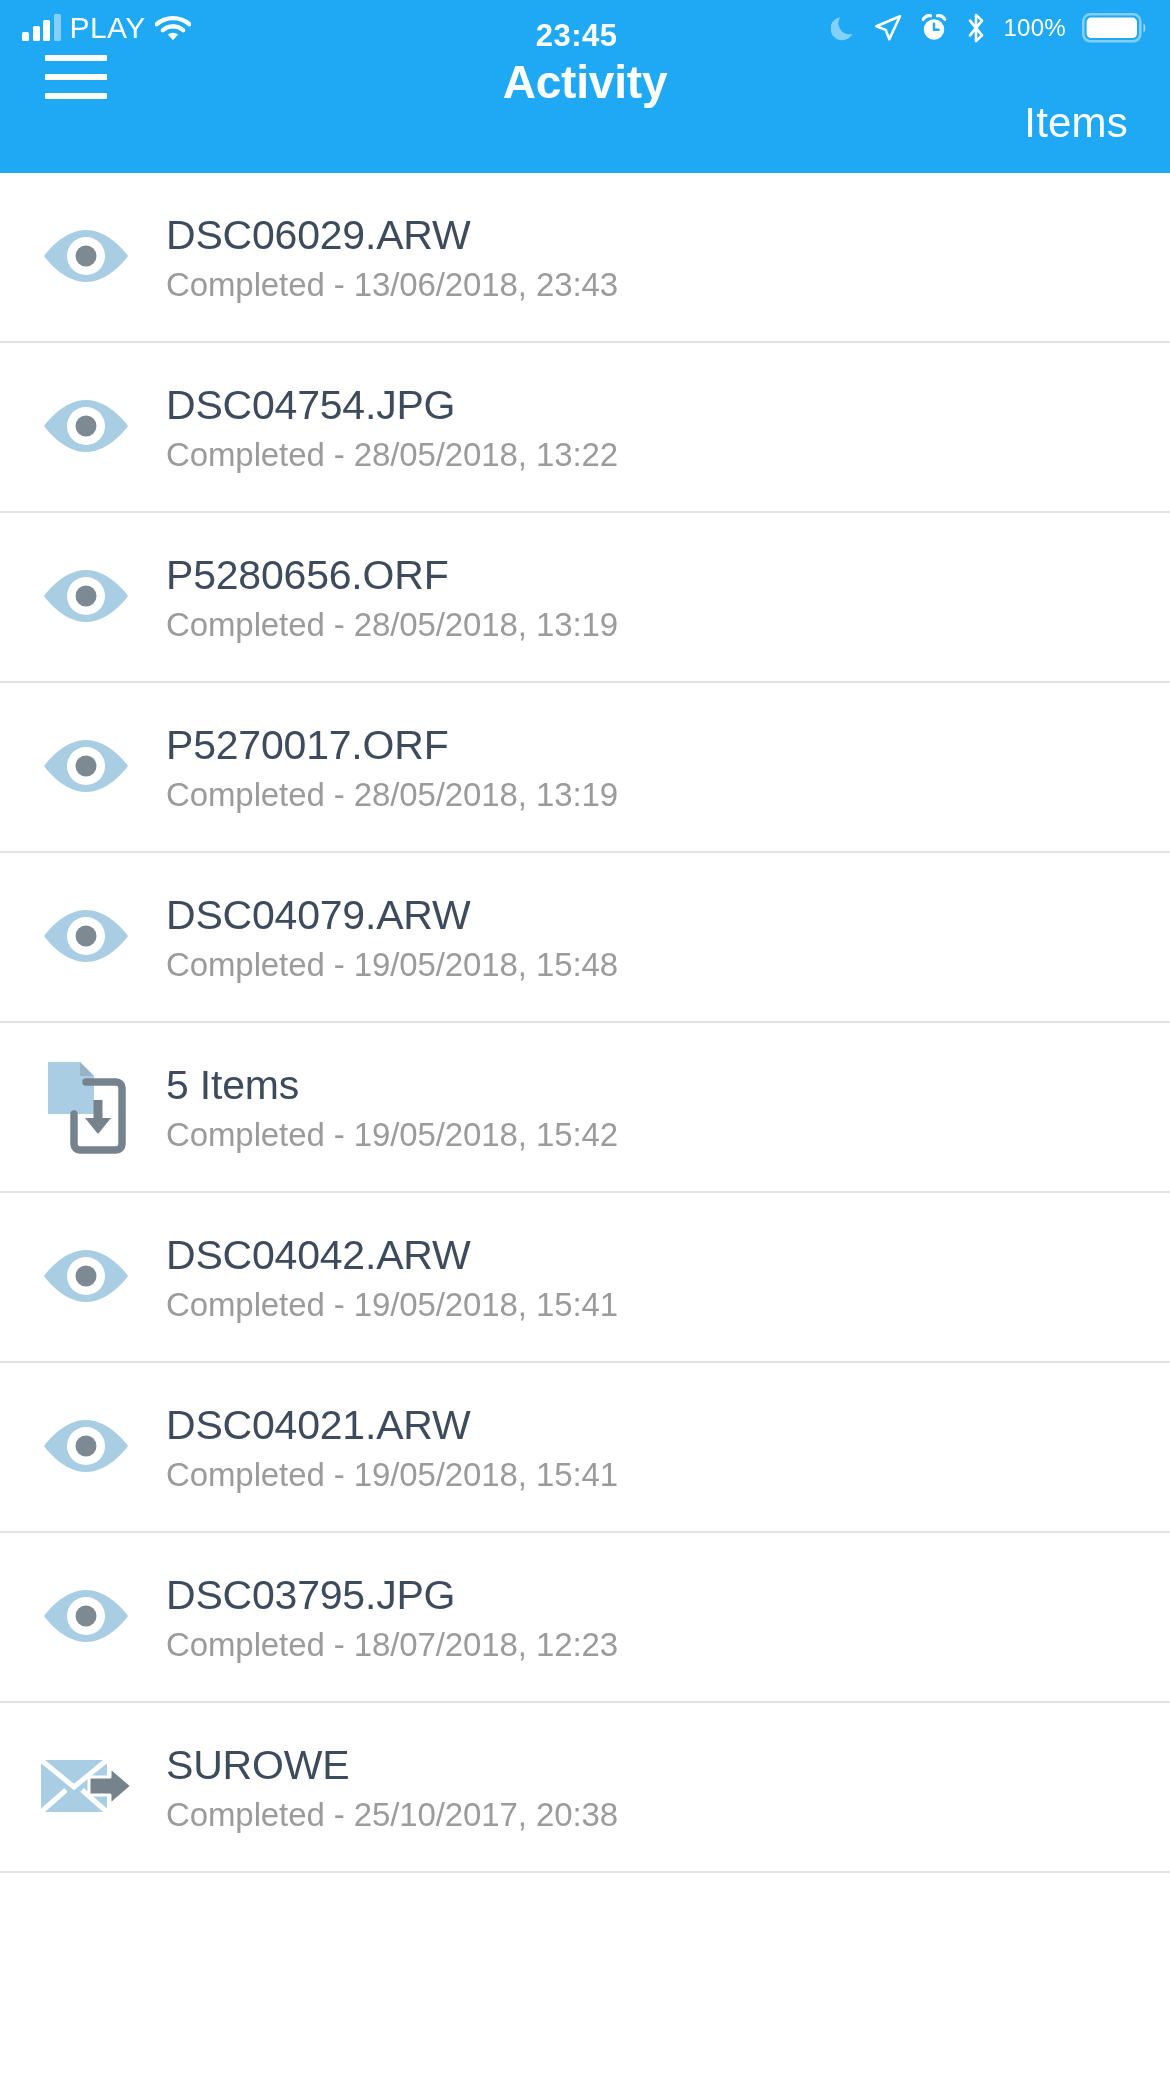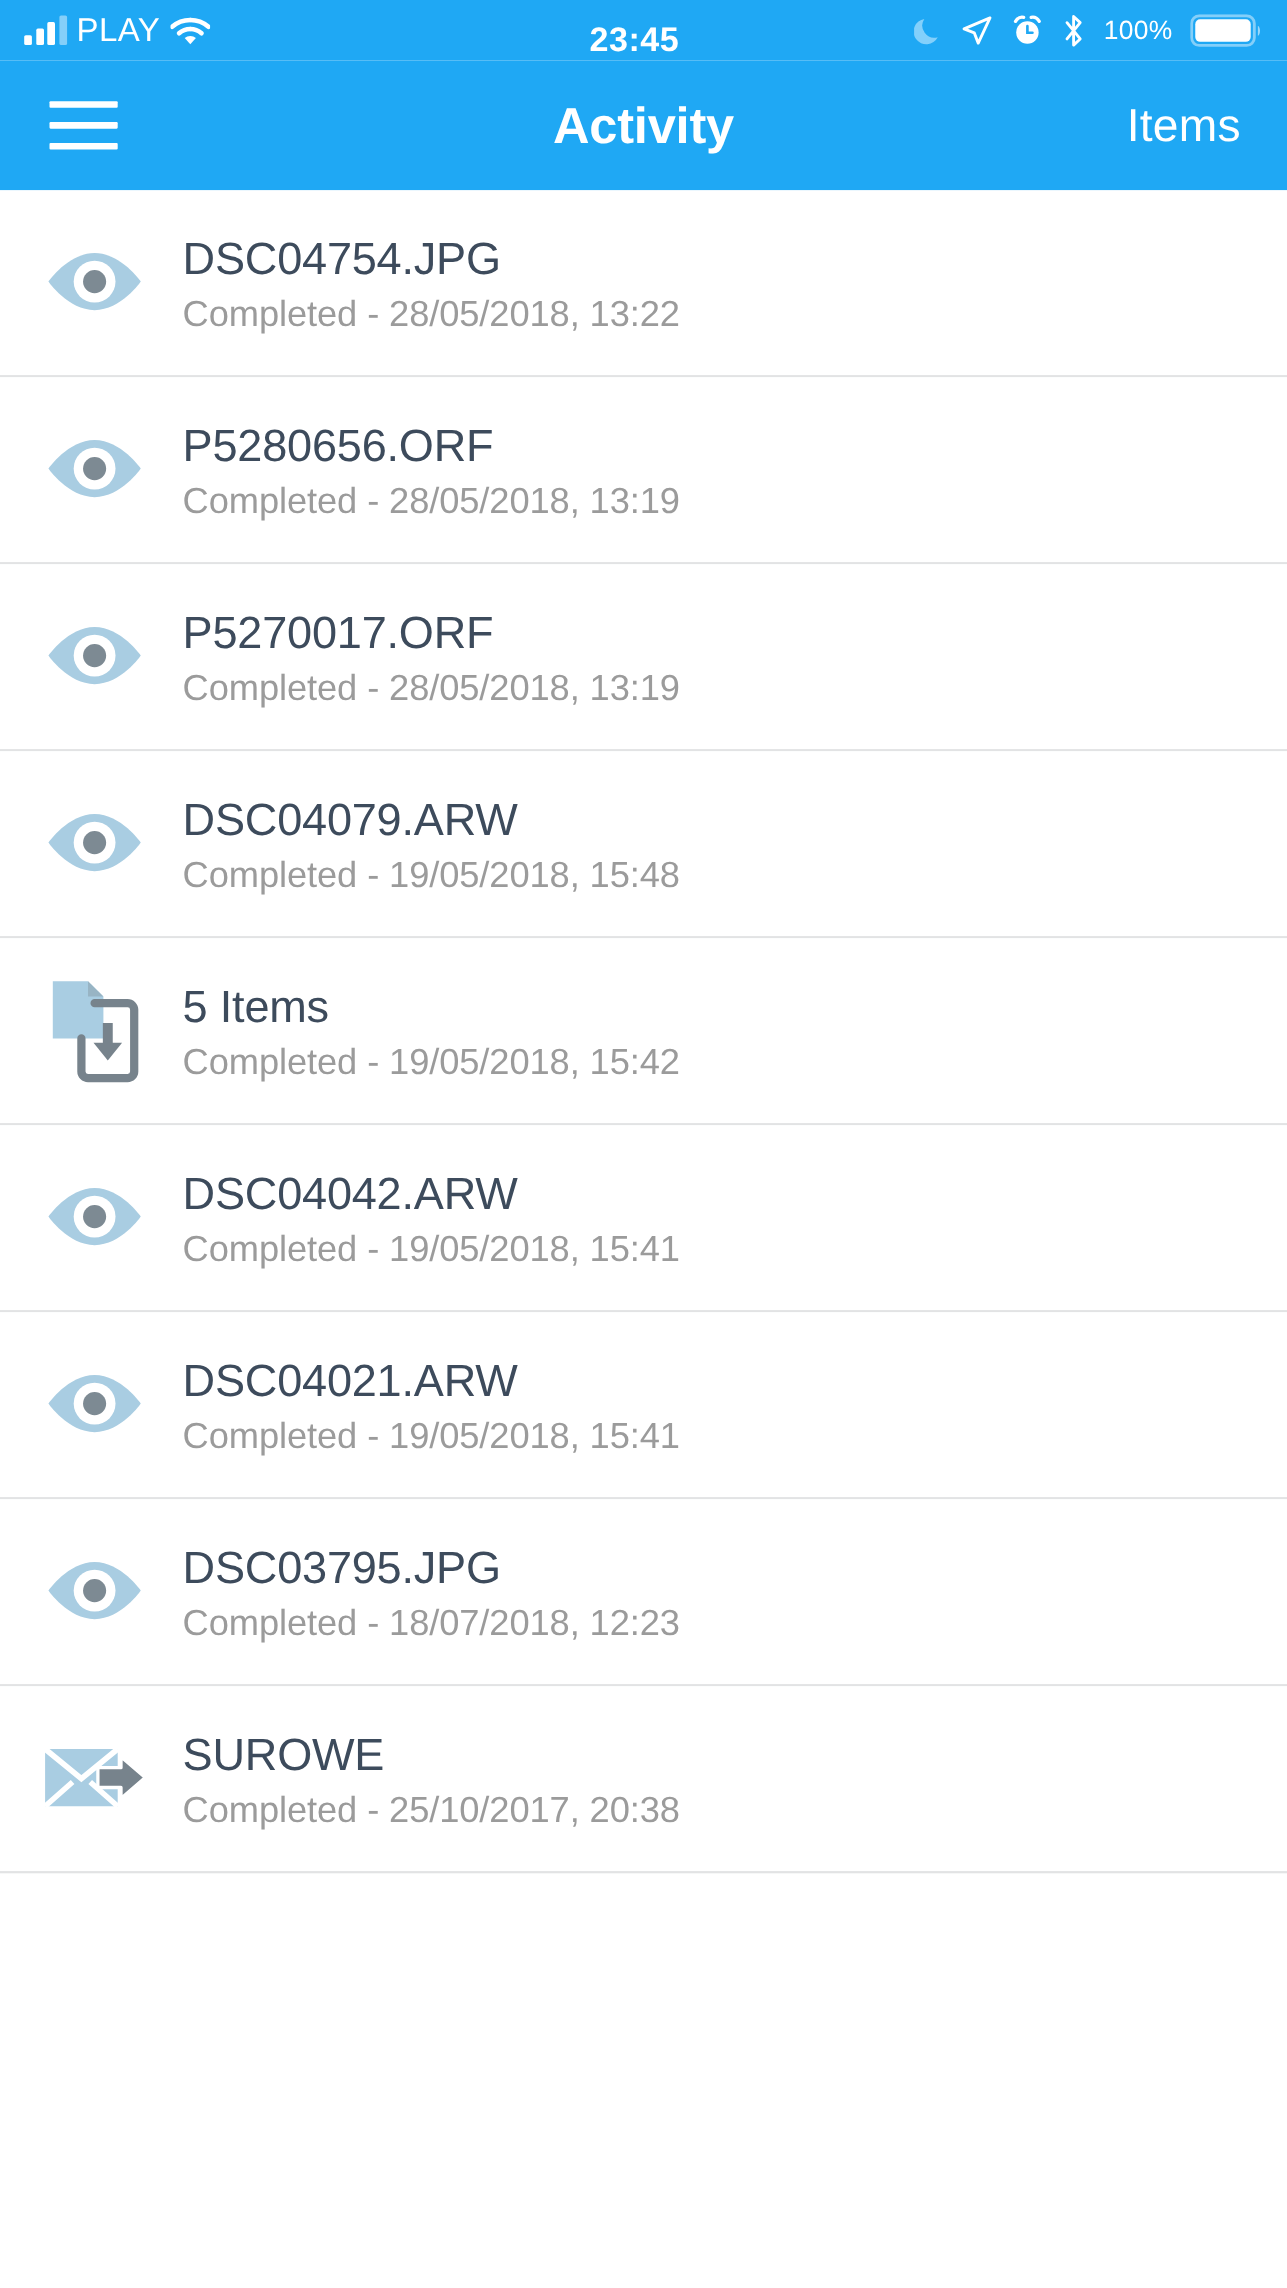--- a/index.html
+++ b/index.html
@@ -68,23 +68,23 @@
   .signal-bars i:nth-child(3) { height: 21px; }
   .signal-bars i:nth-child(4) { height: 27px; background: rgba(255,255,255,0.45); }
 
   .icon-svg { display: block; }
 
   
   .nav-bar {
     height: 118px;
     background: #1fa8f4;
     display: flex;
-    align-items: center;
     padding: 0 36px;
     position: relative;
+    flex-direction: column;
   }
   .hamburger {
     width: 62px; height: 44px;
     display: flex; flex-direction: column; justify-content: space-between;
     cursor: pointer;
     margin-left: 9px;
   }
   .hamburger span {
     display: block; height: 6px; width: 100%;
     background: #ffffff; border-radius: 1px;
@@ -232,20 +232,33 @@
 <div class="activity-list">
     <div class="row">
       <div class="row-icon">
         <span style="display: block;"><svg width="92" height="62" viewBox="0 0 92 62">
             <path d="M46 5C70 5 88 31 88 31S70 57 46 57 4 31 4 31 22 5 46 5z" fill="#a9cde2"></path>
             <circle cx="46" cy="31" r="19" fill="#ffffff"></circle>
             <circle cx="46" cy="31" r="10.5" fill="#7d8a93"></circle>
           </svg></span>
       </div>
       <div class="row-text">
+        <div class="row-title">DSC06029.ARW</div>
+        <div class="row-sub">Completed - 13/06/2018, 23:43</div>
+      </div>
+    </div>
+    <div class="row">
+      <div class="row-icon">
+        <span style="display: block;"><svg width="92" height="62" viewBox="0 0 92 62">
+            <path d="M46 5C70 5 88 31 88 31S70 57 46 57 4 31 4 31 22 5 46 5z" fill="#a9cde2"></path>
+            <circle cx="46" cy="31" r="19" fill="#ffffff"></circle>
+            <circle cx="46" cy="31" r="10.5" fill="#7d8a93"></circle>
+          </svg></span>
+      </div>
+      <div class="row-text">
         <div class="row-title">DSC04754.JPG</div>
         <div class="row-sub">Completed - 28/05/2018, 13:22</div>
       </div>
     </div>
     <div class="row">
       <div class="row-icon">
         <span style="display: block;"><svg width="92" height="62" viewBox="0 0 92 62">
             <path d="M46 5C70 5 88 31 88 31S70 57 46 57 4 31 4 31 22 5 46 5z" fill="#a9cde2"></path>
             <circle cx="46" cy="31" r="19" fill="#ffffff"></circle>
             <circle cx="46" cy="31" r="10.5" fill="#7d8a93"></circle>

